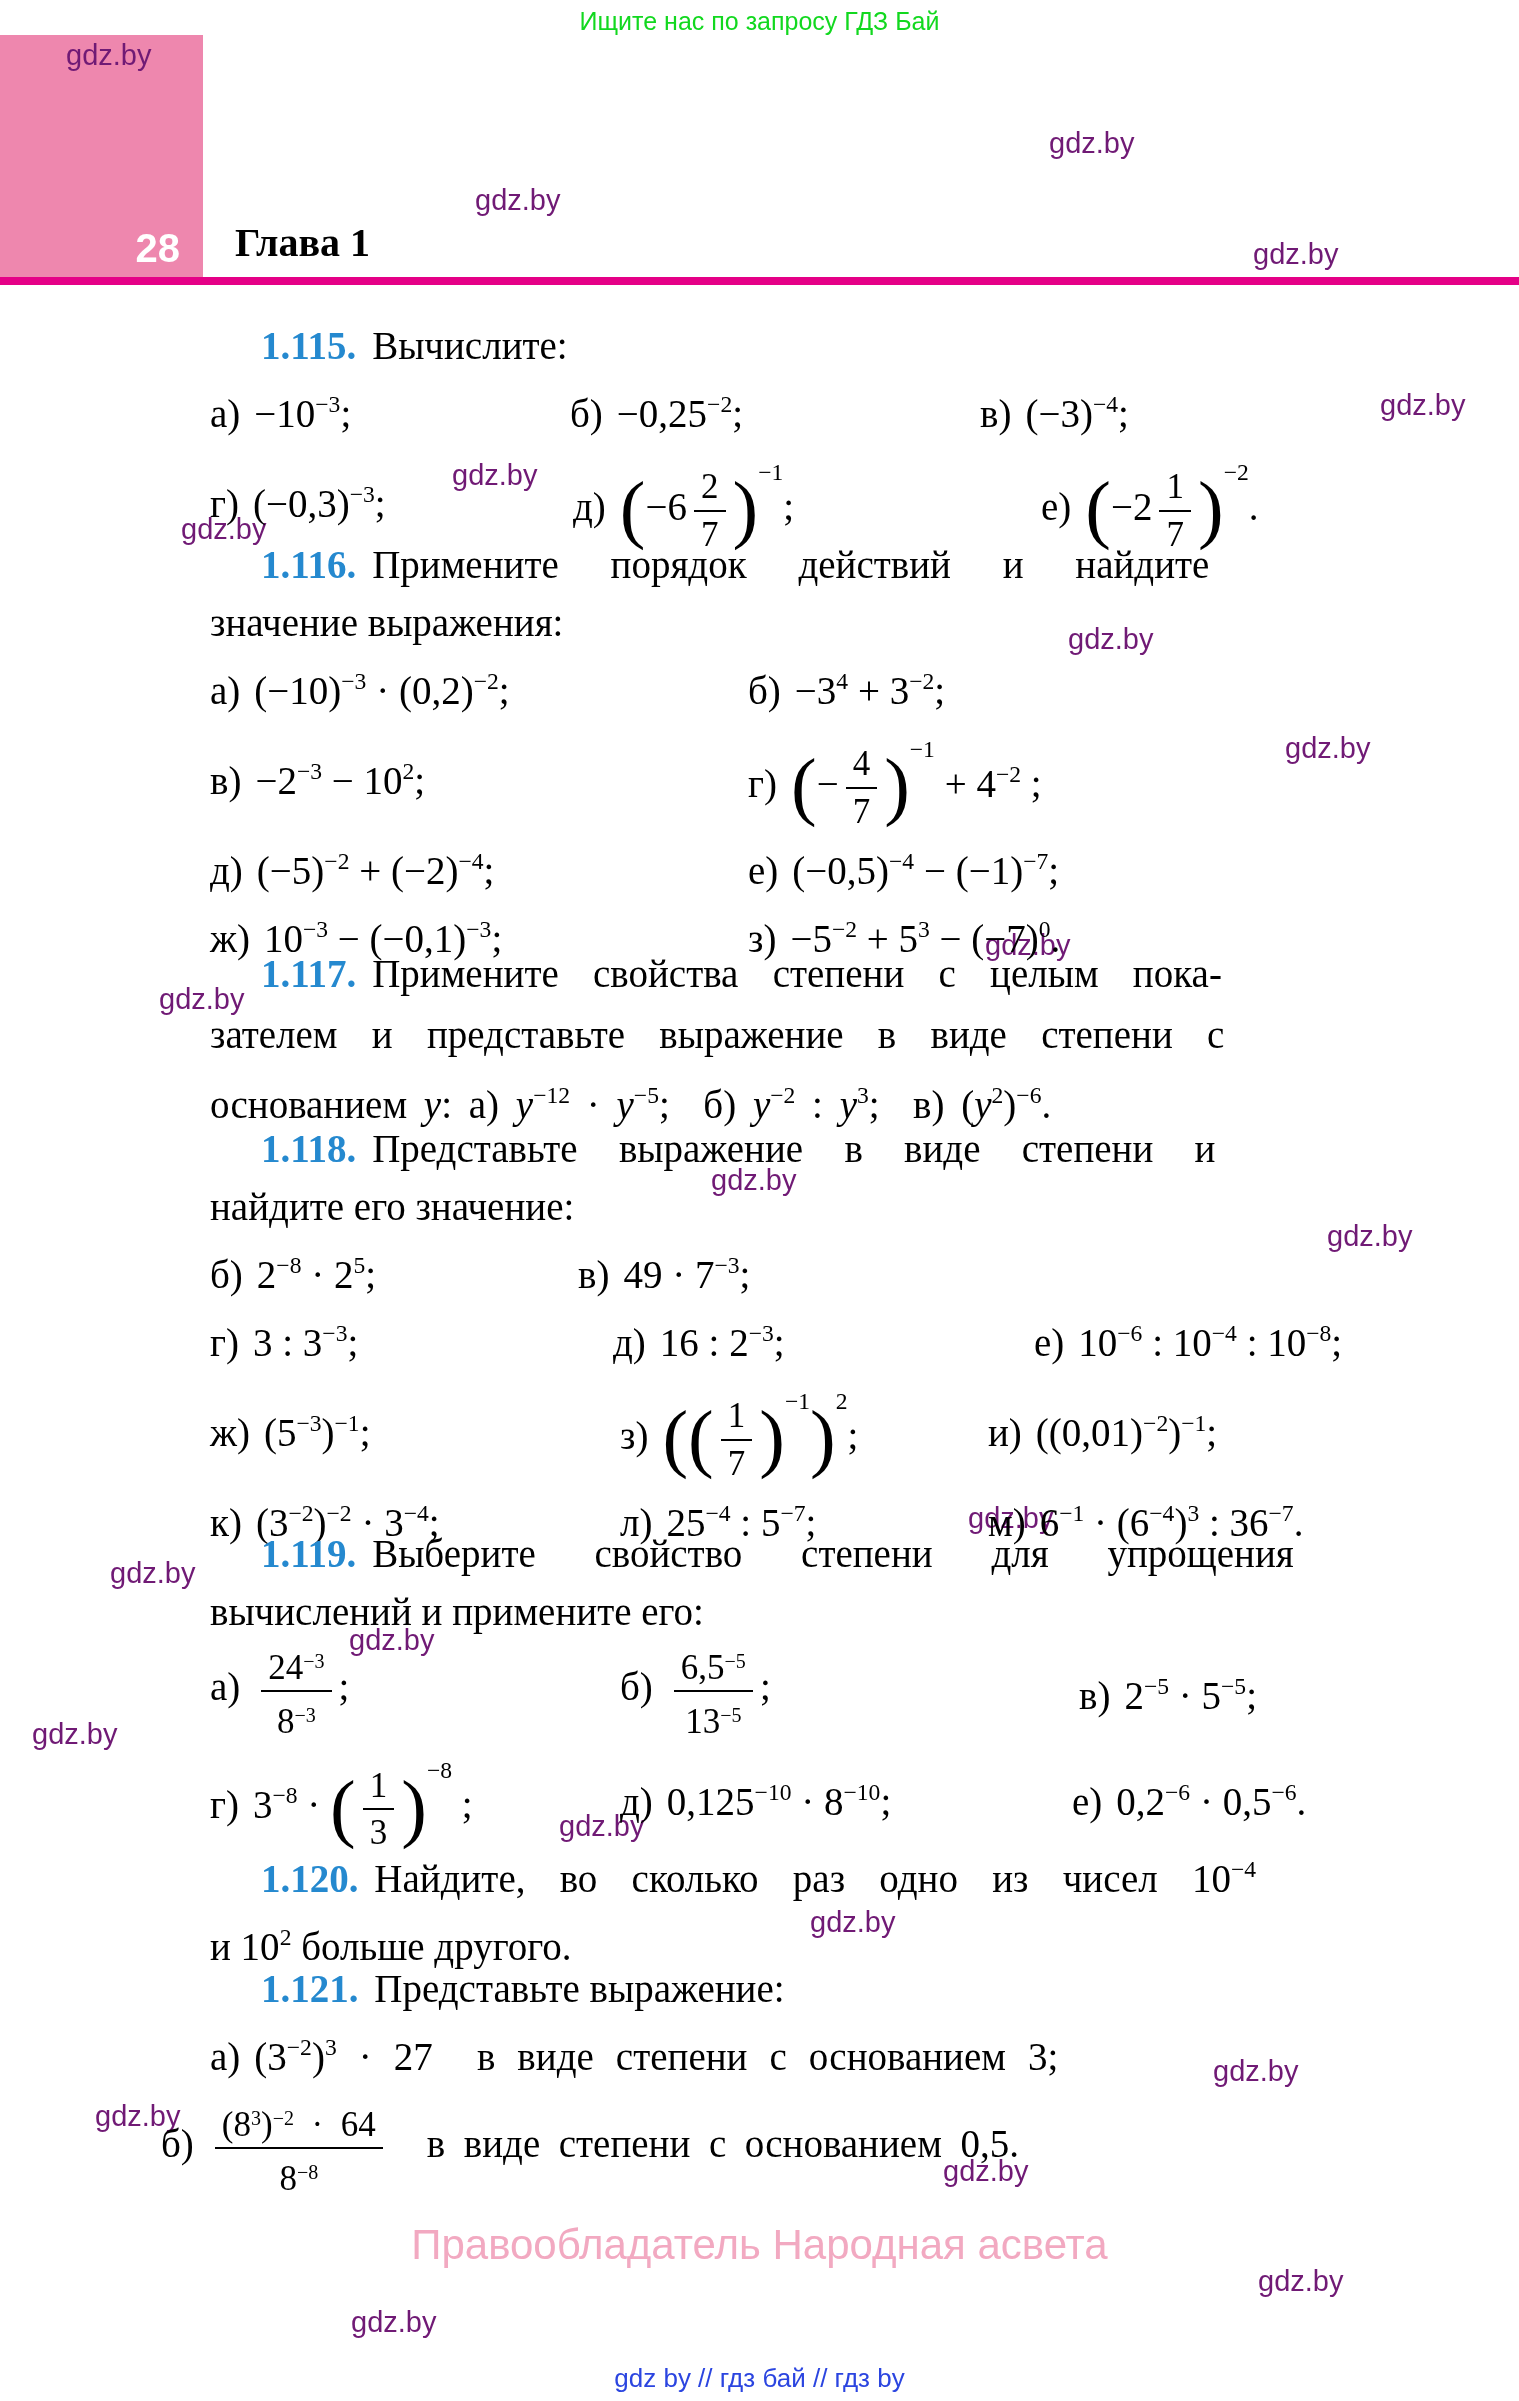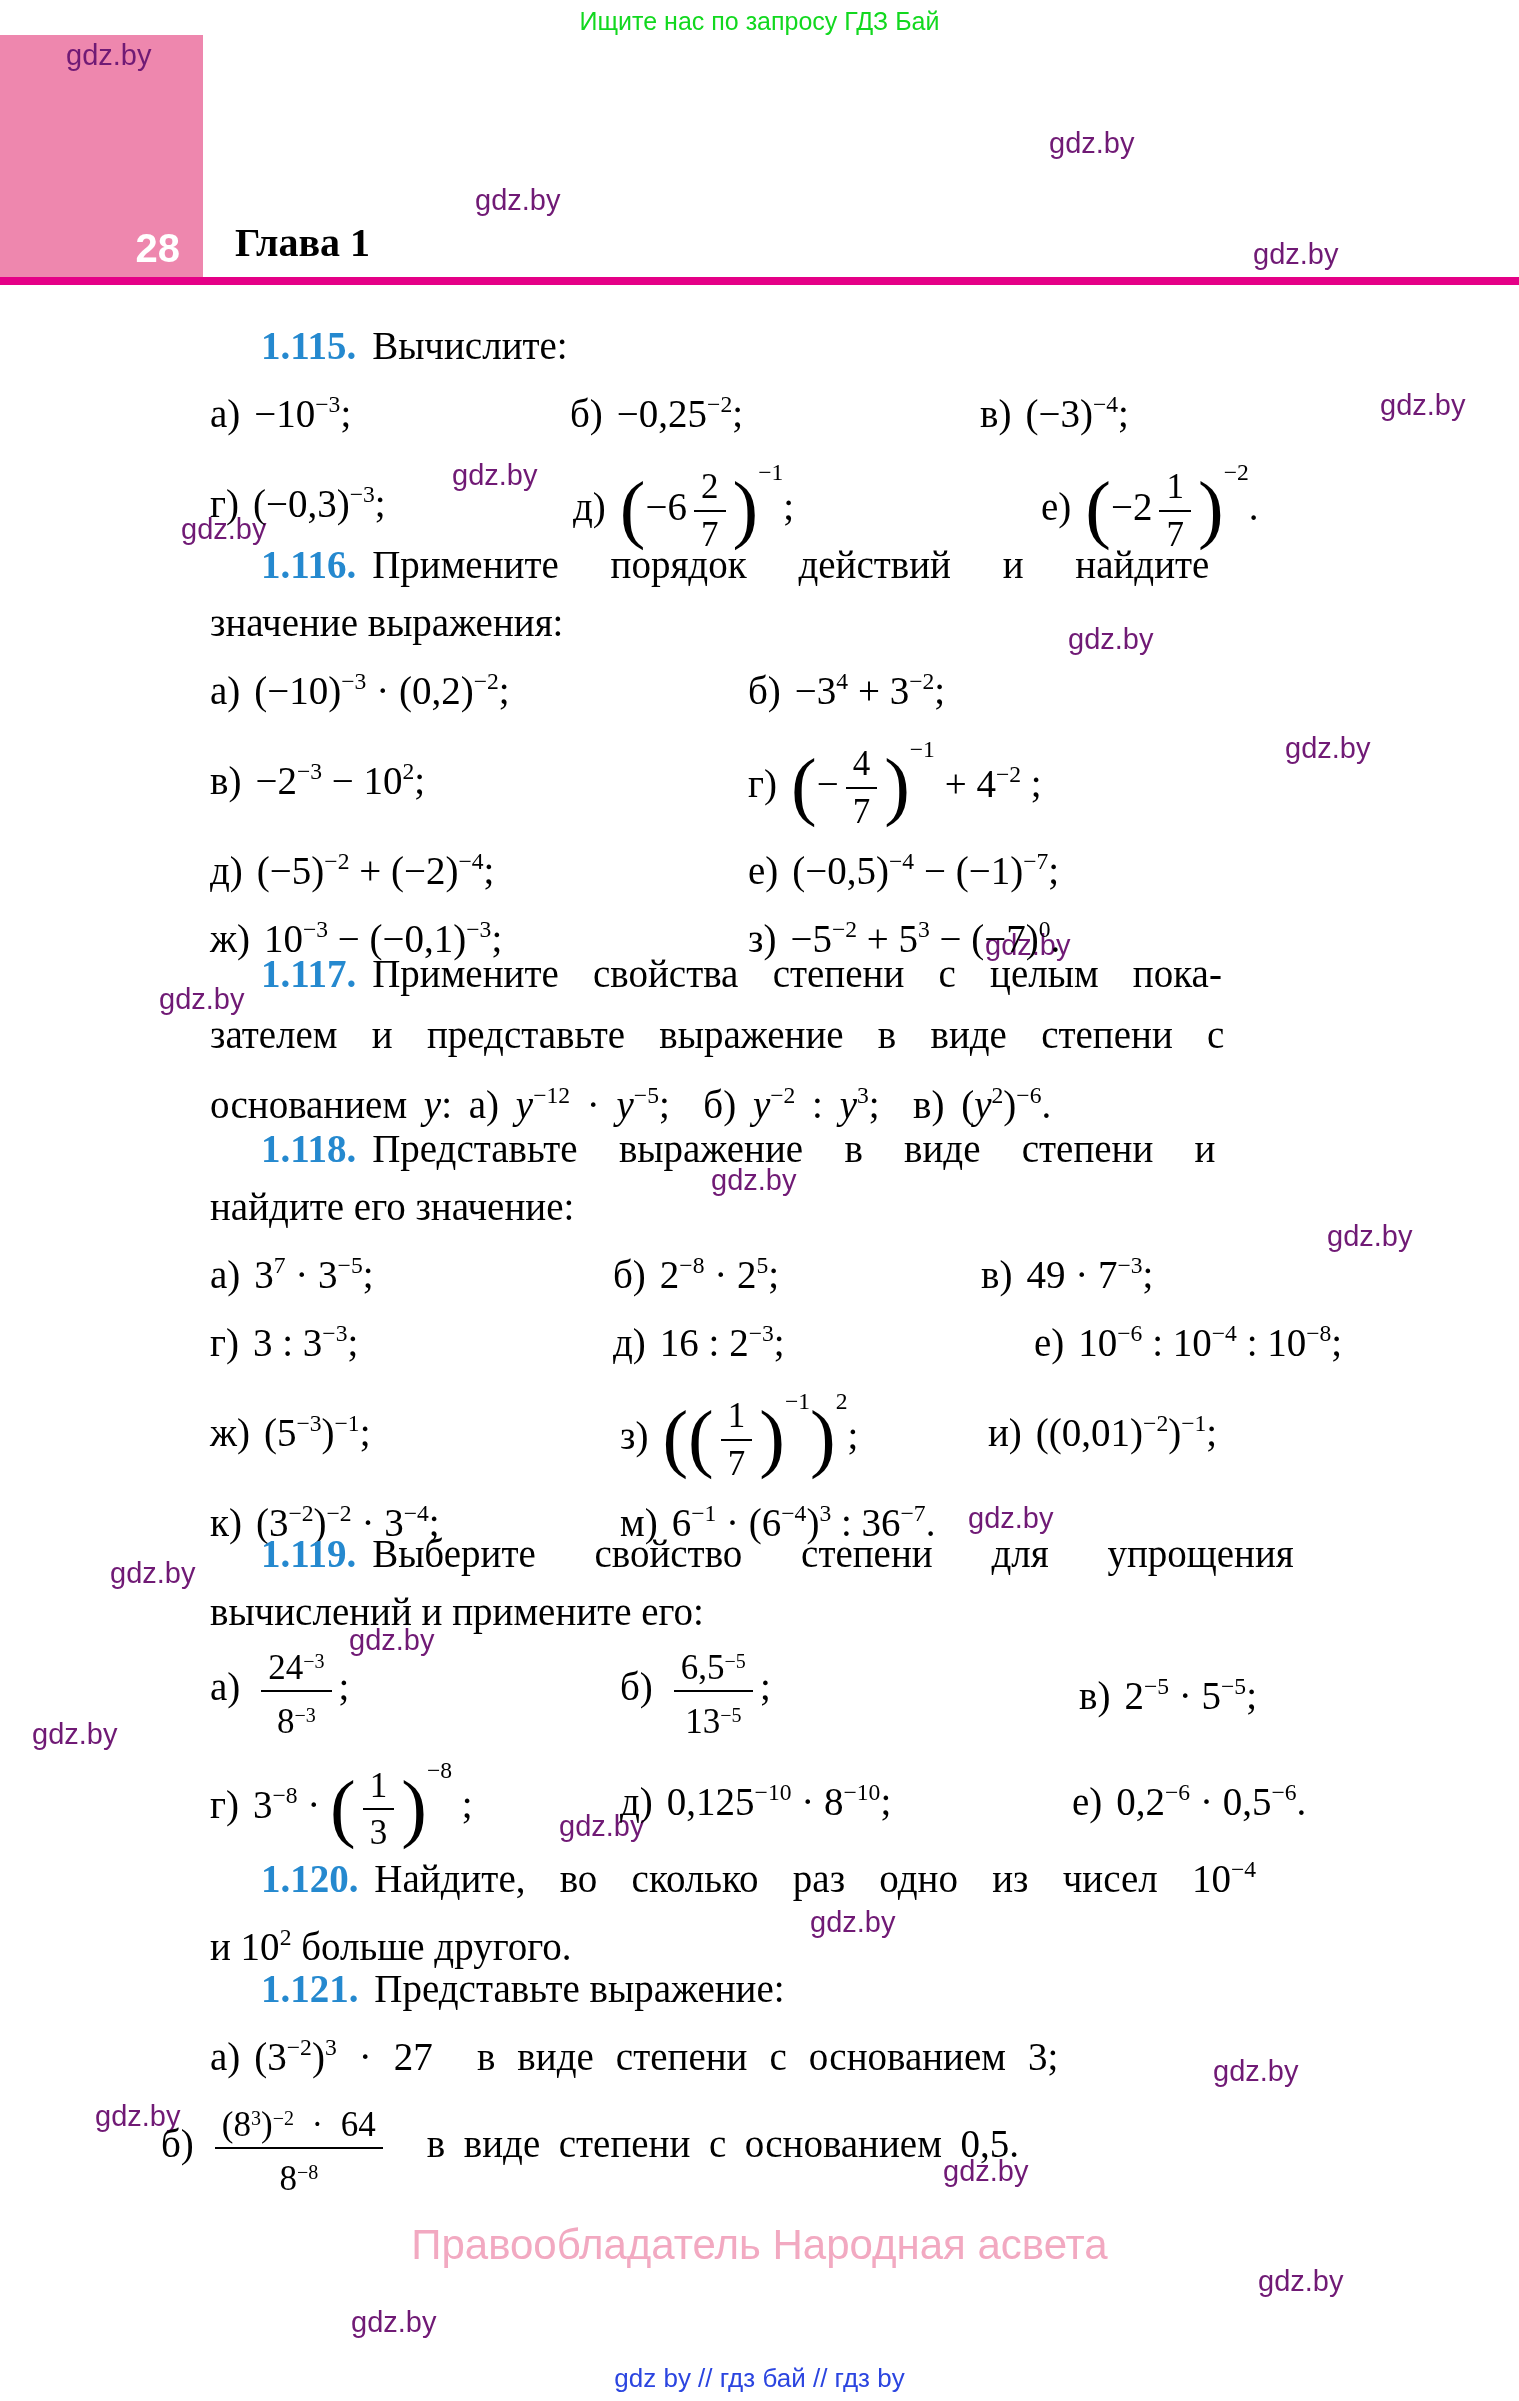--- a/index.html
+++ b/index.html
@@ -141,39 +141,39 @@
     <div class="ws-s">зателем и представьте выражение в виде степени с</div>
     <div class="ws-xs"><span class="tx">основанием </span><span class="it">y</span><span class="tx">: а) </span><span class="it">y</span><span class="sup">−12</span><span class="tx"> · </span><span class="it">y</span><span class="sup">−5</span><span class="tx">;  б) </span><span class="it">y</span><span class="sup">−2</span><span class="tx"> : </span><span class="it">y</span><span class="sup">3</span><span class="tx">;  в) (</span><span class="it">y</span><span class="sup">2</span><span class="tx">)</span><span class="sup">−6</span><span class="tx">.</span></div>
   </div>
 
   <div class="ex" style="top:1120px">
     <div class="indent ws-m">
       <span class="exnum">1.118.</span><span>Представьте выражение в виде степени и</span>
     </div>
     <div>найдите его значение:</div>
     <div class="irow">
-      <span class="item" style="width:403px"><span class="lb">а)</span><span class="tx">3</span><span class="sup">7</span><span class="tx"> · 3</span><span class="sup">−5</span><span class="tx">;</span></span>
       <span class="item" style="width:368px"><span class="lb">б)</span><span class="tx">2</span><span class="sup">−8</span><span class="tx"> · 2</span><span class="sup">5</span><span class="tx">;</span></span>
       <span class="item"><span class="lb">в)</span><span class="tx">49 · 7</span><span class="sup">−3</span><span class="tx">;</span></span>
     </div>
     <div class="irow">
       <span class="item" style="width:403px"><span class="lb">г)</span><span class="tx">3 : 3</span><span class="sup">−3</span><span class="tx">;</span></span>
       <span class="item" style="width:421px"><span class="lb">д)</span><span class="tx">16 : 2</span><span class="sup">−3</span><span class="tx">;</span></span>
       <span class="item"><span class="lb">е)</span><span class="tx">10</span><span class="sup">−6</span><span class="tx"> : 10</span><span class="sup">−4</span><span class="tx"> : 10</span><span class="sup">−8</span><span class="tx">;</span></span>
     </div>
     <div class="irow">
       <span class="item" style="width:410px"><span class="lb">ж)</span><span class="tx">(5</span><span class="sup">−3</span><span class="tx">)</span><span class="sup">−1</span><span class="tx">;</span></span>
       <span class="item" style="width:368px"><span class="lb">з)</span><span class="big">(</span><span class="big">(</span><span class="frac">
             <span class="num"><span class="tx">1</span></span>
             <span class="den"><span class="tx">7</span></span>
           </span><span class="big">)</span><span class="sup hi">−1</span><span class="big">)</span><span class="sup hi">2</span><span class="tx">;</span></span>
       <span class="item"><span class="lb">и)</span><span class="tx">((0,01)</span><span class="sup">−2</span><span class="tx">)</span><span class="sup">−1</span><span class="tx">;</span></span>
     </div>
     <div class="irow">
       <span class="item" style="width:410px"><span class="lb">к)</span><span class="tx">(3</span><span class="sup">−2</span><span class="tx">)</span><span class="sup">−2</span><span class="tx"> · 3</span><span class="sup">−4</span><span class="tx">;</span></span>
+      <span class="item" style="width:368px"><span class="lb">л)</span><span class="tx">25</span><span class="sup">−4</span><span class="tx"> : 5</span><span class="sup">−7</span><span class="tx">;</span></span>
       <span class="item"><span class="lb">м)</span><span class="tx">6</span><span class="sup">−1</span><span class="tx"> · (6</span><span class="sup">−4</span><span class="tx">)</span><span class="sup">3</span><span class="tx"> : 36</span><span class="sup">−7</span><span class="tx">.</span></span>
     </div>
   </div>
 
   <div class="ex" style="top:1525px">
     <div class="indent ws-xl">
       <span class="exnum">1.119.</span><span>Выберите свойство степени для упрощения</span>
     </div>
     <div>вычислений и примените его:</div>
     <div class="irow">

